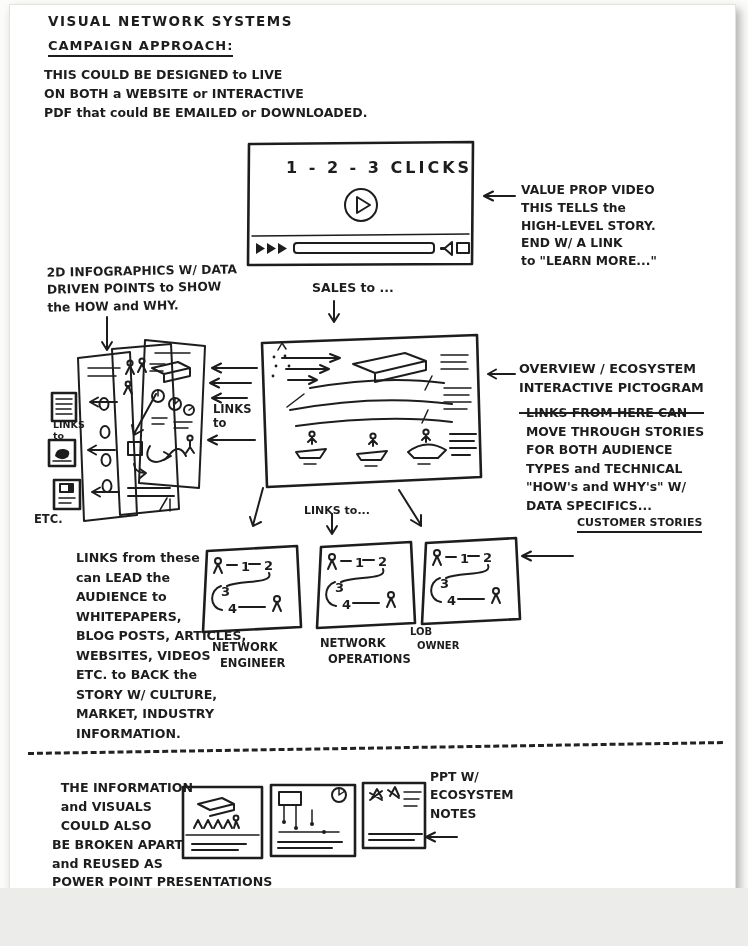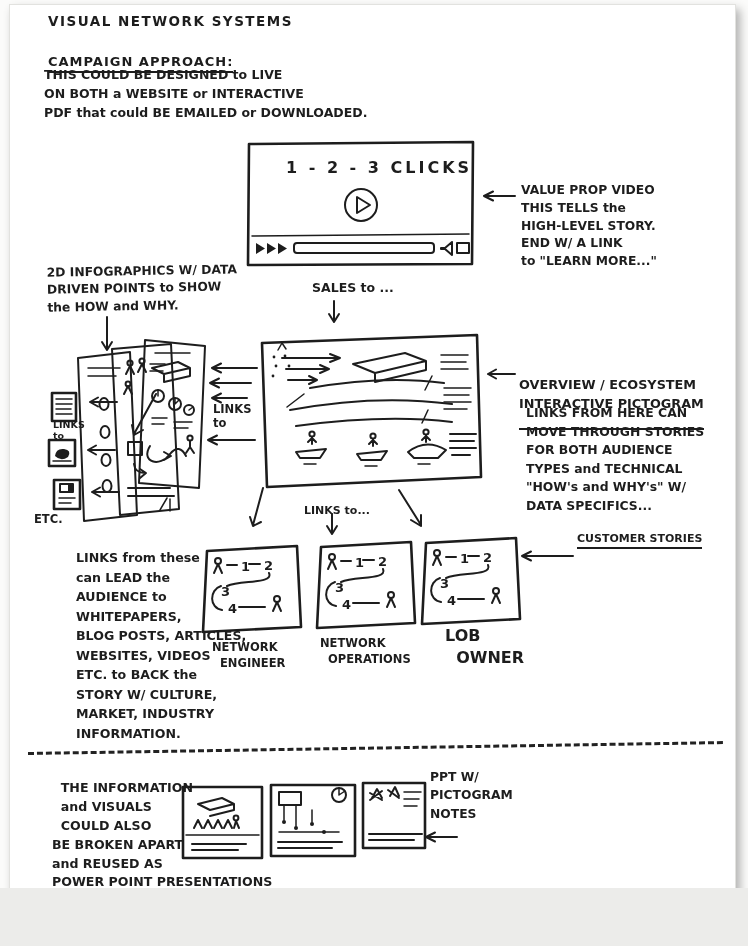--- a/index.html
+++ b/index.html
@@ -2,21 +2,21 @@
 <html><head>
 <meta charset="utf-8">
 <style>
   html,body { margin:0; padding:0; background:#ececea; }
   #canvas { position:relative; width:748px; height:888px; background:#fbfbfa; overflow:hidden;
             font-family:"DejaVu Sans", sans-serif; }
   #paper { position:absolute; left:9px; top:4px; width:725px; height:929px; background:#ffffff;
            border:1px solid #e2e2df; box-shadow:4px 5px 9px rgba(0,0,0,0.30); }
   .hw { position:absolute; color:#1d1d1d; font-weight:bold; white-space:pre-line;
         font-family:"DejaVu Sans", sans-serif; }
-  .u { border-bottom:2.2px solid #1d1d1d; padding-bottom:2px; width:fit-content;margin-top:16px; }
+  .u { border-bottom:2.2px solid #1d1d1d; padding-bottom:2px; width:fit-content; }
   .sketch { position:absolute; overflow:visible; }
   .sketch path, .sketch rect, .sketch circle, .sketch ellipse {
       fill:none; stroke:#1d1d1d; stroke-width:2; stroke-linecap:round; stroke-linejoin:round; }
   .sketch .thick { stroke-width:2.6; }
   .sketch .thin  { stroke-width:1.5; }
   .sketch .fill  { fill:#1d1d1d; stroke:none; }
   .sketch text { fill:#1d1d1d; font-family:"DejaVu Sans", sans-serif; font-weight:bold; }
   .n { font-size:13px; }
   #divider { position:absolute; left:28px; top:752px; width:695px; border-top:3.5px dashed #222;
              transform:rotate(-0.9deg); transform-origin:left center; }
@@ -247,21 +247,21 @@
     <path d="M24,44 C12,48 12,66 25,68"></path>
     <text class="n" x="31" y="71">4</text>
     <path d="M42,65 H68"></path>
     <circle cx="80" cy="57" r="3"></circle>
       <path d="M76,69 l4,-9 l4,9"></path>
   </svg>
   <div class="hw" style="left:212px;top:640px;font-size:11.5px;line-height:1.35;">NETWORK
 &nbsp;&nbsp;ENGINEER</div>
   <div class="hw" style="left:320px;top:636px;font-size:11.5px;line-height:1.35;">NETWORK
 &nbsp;&nbsp;OPERATIONS</div>
-  <div class="hw" style="left:445px;top:625px;font-size:16px;line-height:1.35;">LOB
+  <div class="hw" style="left:410px;top:625px;font-size:10px;line-height:1.35;">LOB
 &nbsp;&nbsp;OWNER</div>
 
   <svg class="sketch" style="left:516px;top:549px;" width="60" height="14" viewBox="0 0 60 14">
       <path d="M57,7 H6 M15,2.5 L6,7 L15,11.5"></path>
     </svg>
   <div class="hw u" style="left:577px;top:516px;font-size:11px;border-bottom-width:2px;">CUSTOMER STORIES</div>
 
   <div class="hw" style="left:76px;top:548px;font-size:12.6px;line-height:1.55;">LINKS from these
 can LEAD the
 AUDIENCE to
@@ -303,19 +303,19 @@
       <path class="thin" d="M163,17 l6,-4 M163,17 V10"></path>
     <path d="M102,64 H166 M102,70 H156"></path>
     <path class="thick" d="M187,5 H249 V70 H187 Z"></path>
     <path d="M196,20 l5,-9 l5,9 M194,15 l12,7 M206,13 l-12,9"></path>
     <path d="M214,18 l5,-9 l4,9 M212,12 l11,8"></path>
     <path class="thin" d="M228,14 H245 M228,21 H243 M228,28 H241"></path>
     <path d="M193,56 H246 M193,62 H238"></path>
   </svg>
 
   <div class="hw" style="left:430px;top:768px;font-size:12.3px;line-height:1.5;">PPT W/
-PICTOGRAM
+ECOSYSTEM
 NOTES</div>
   <svg class="sketch" style="left:420px;top:830px;" width="40" height="14" viewBox="0 0 40 14">
       <path d="M37,7 H6 M15,2.5 L6,7 L15,11.5"></path>
     </svg>
 
 </div>
 
 </body></html>

